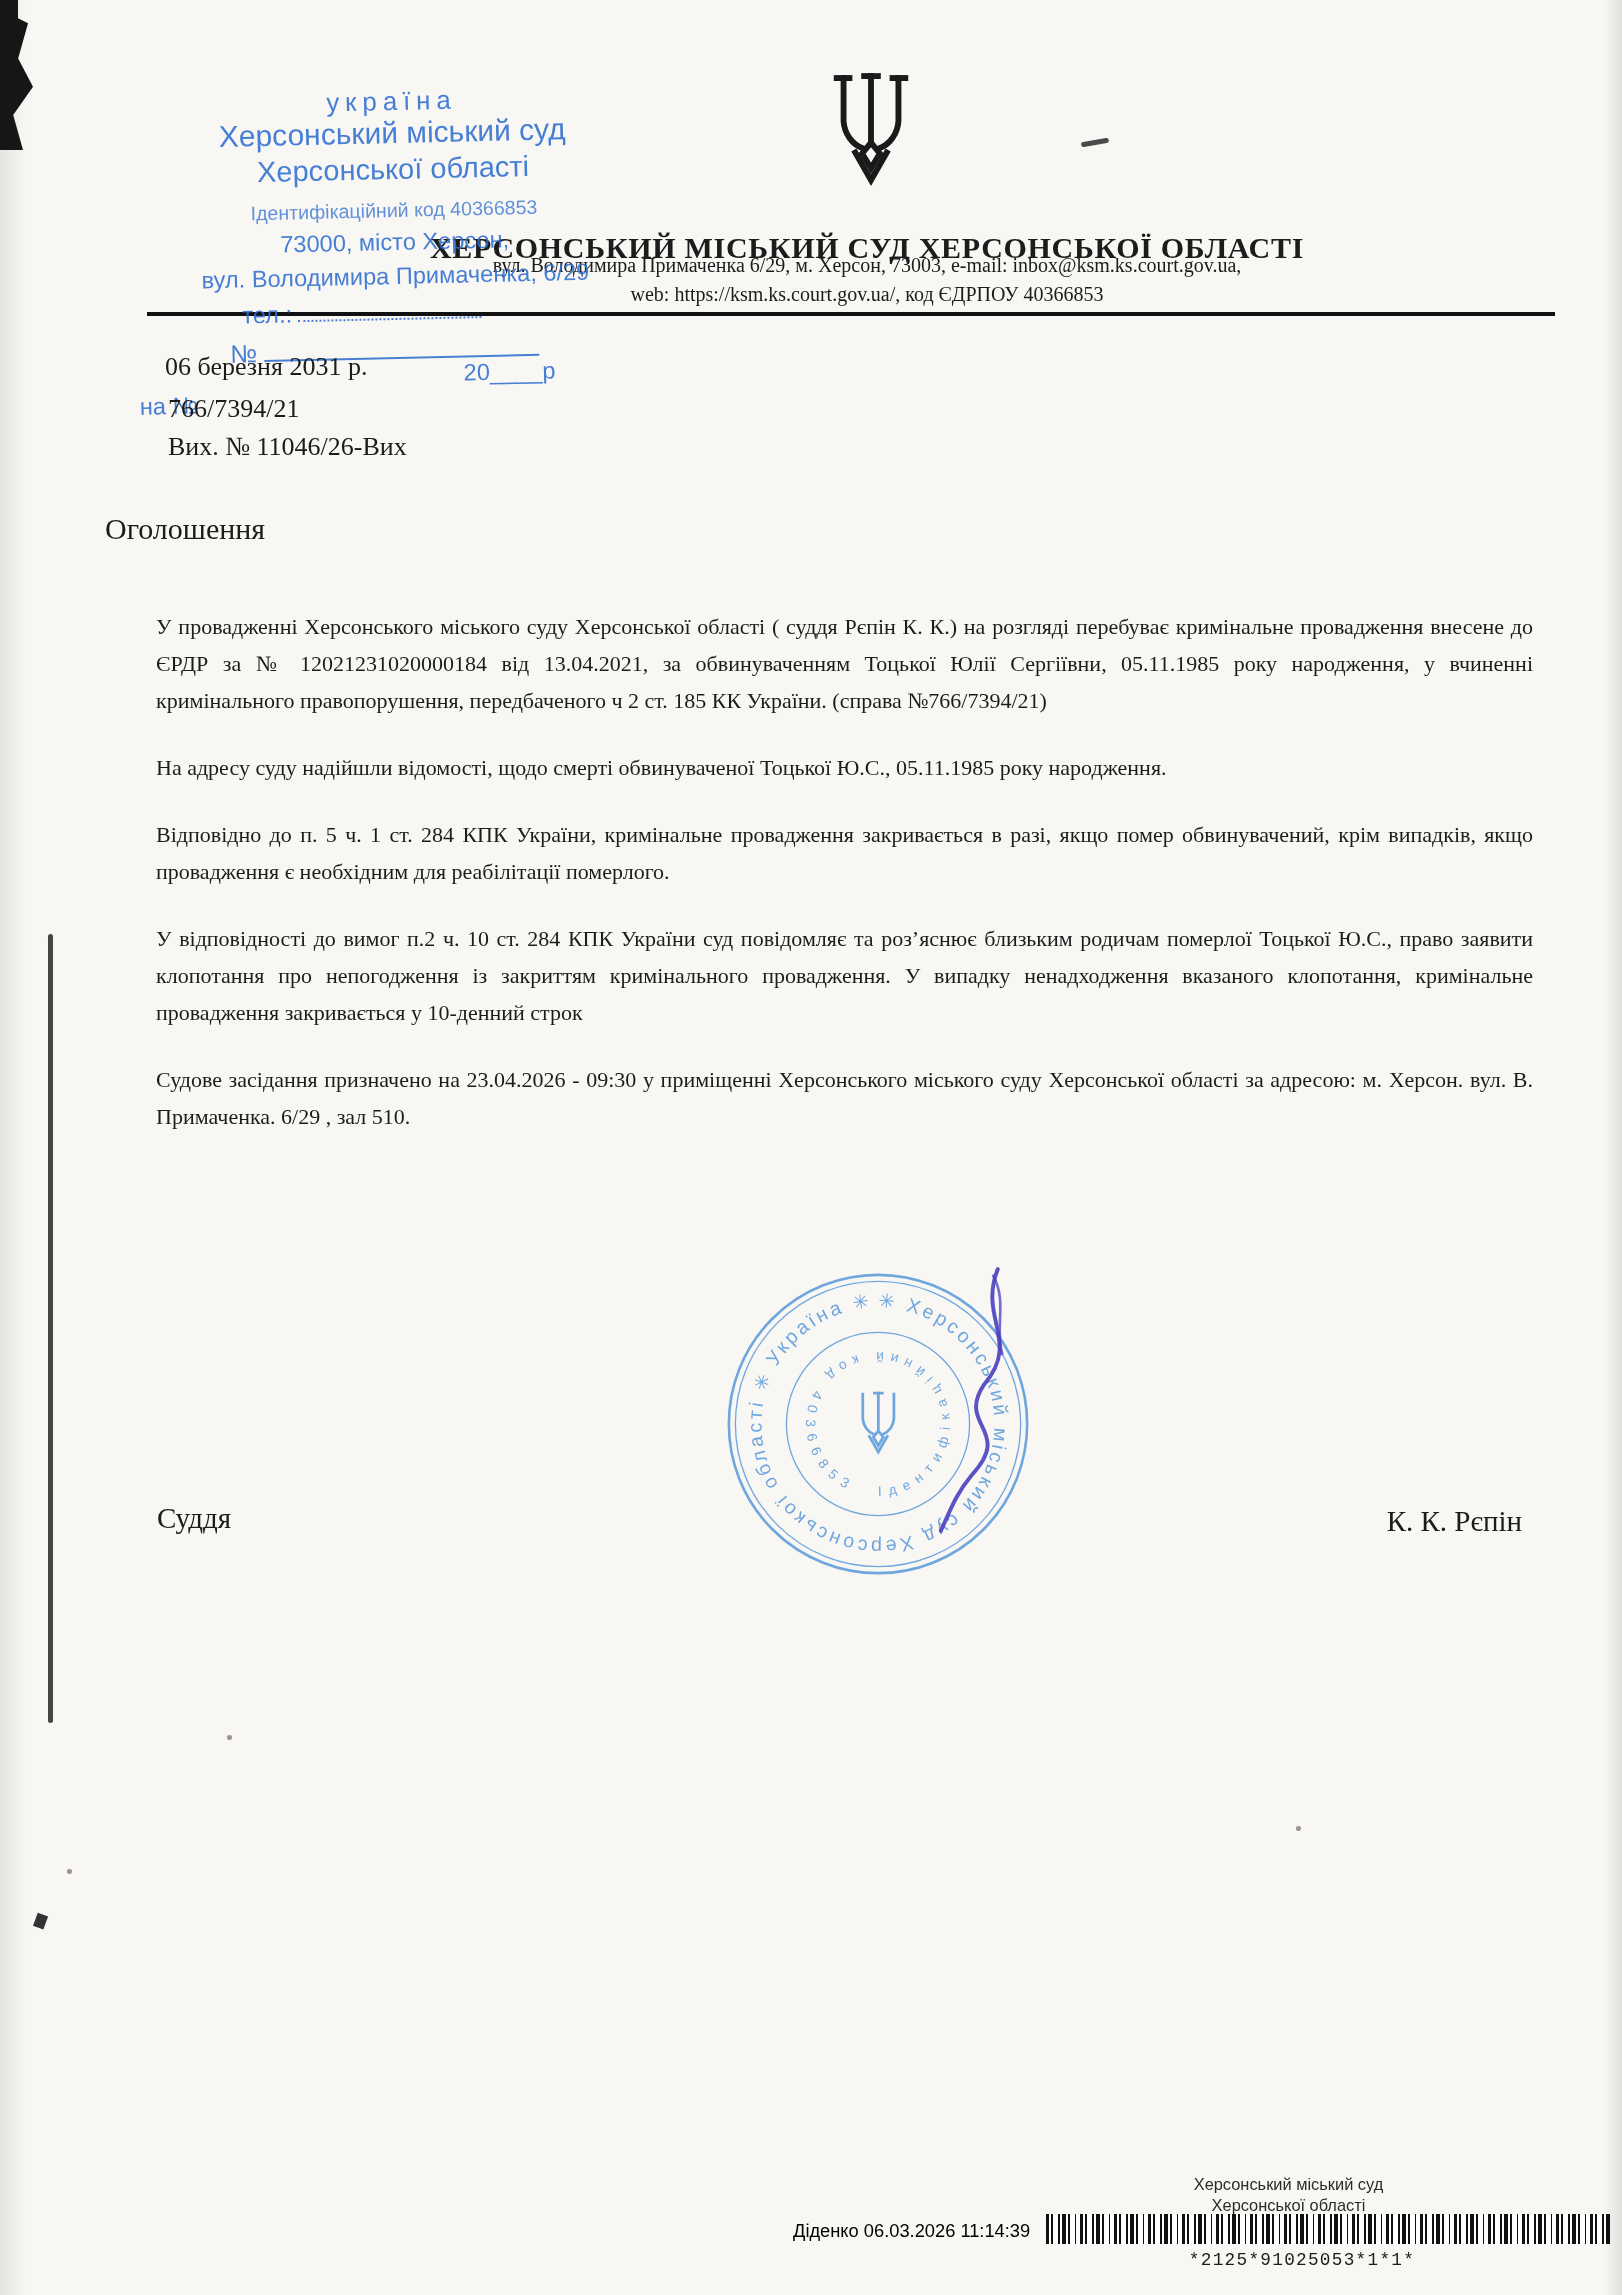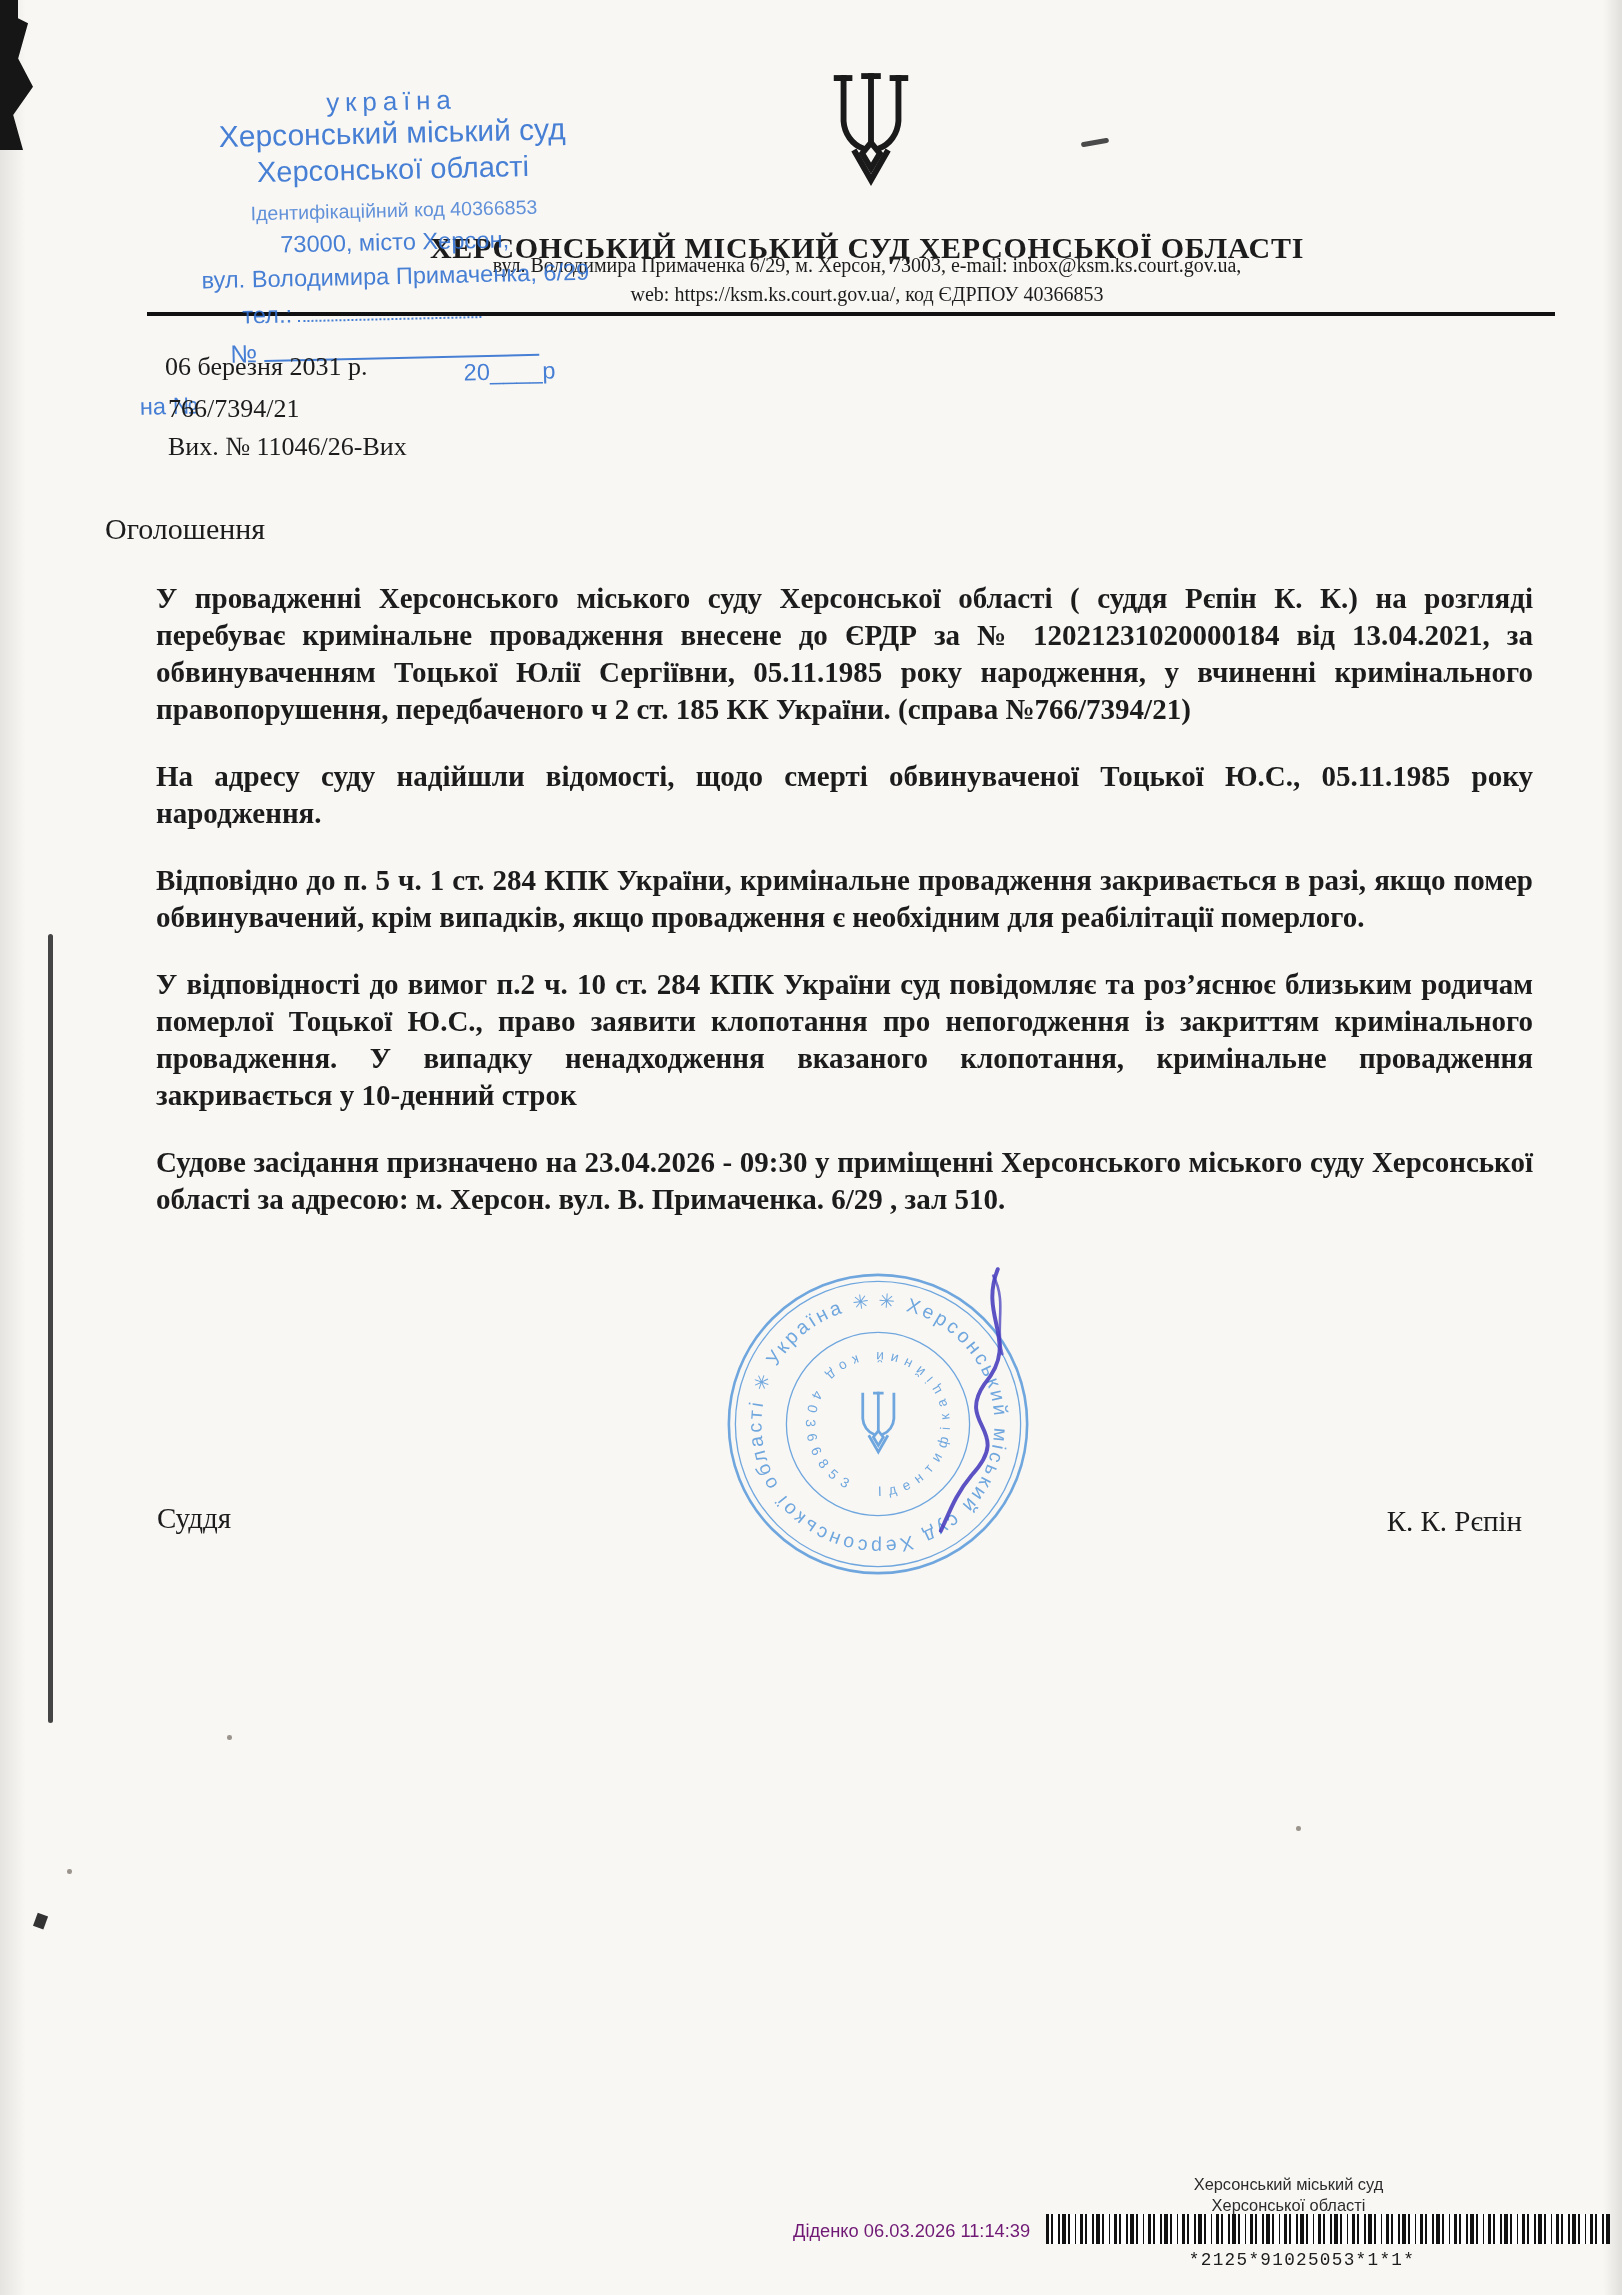--- a/index.html
+++ b/index.html
@@ -53,35 +53,35 @@
   .solline { display:inline-block; width:275px; border-bottom:2px solid currentColor; vertical-align:baseline; }
 
   
   .meta { position:absolute; font-size:26px; z-index:4; }
   .meta-date { left:165px; top:352px; }
   .meta-case { left:168px; top:394px; }
   .meta-out  { left:168px; top:432px; }
 
   
   .doc-title { position:absolute; left:105px; right:0; top:512px; text-align:left; font-size:30px; }
-  .doc-body { position:absolute; left:156px; top:580px; width:1377px; font-size:29px; line-height:37px; text-align:justify;font-weight:bold; }
+  .doc-body { position:absolute; left:156px; top:608px; width:1377px; font-size:22px; line-height:37px; text-align:justify; }
   .doc-body p { margin:0 0 30px 0; }
 
   
   .seal { position:absolute; left:721px; top:1267px; width:314px; height:314px; opacity:.8; }
   .signature { position:absolute; left:916px; top:1256px; width:157px; height:288px; z-index:5; }
 
   .judge-role { position:absolute; left:157px; top:1502px; font-size:29px; }
   .judge-name { position:absolute; right:101px; top:1505px; font-size:29px; }
 
   
   .footer-court { position:absolute; left:1040px; top:2174px; width:497px; text-align:center;
     font-size:16.4px; line-height:21px; font-family:"Liberation Sans","DejaVu Sans",sans-serif; color:#2b2b2b; }
   .footer-operator { position:absolute; left:793px; top:2220px; font-size:18.3px;
-    font-family:"Liberation Sans","DejaVu Sans",sans-serif; color:#701a75; }
+    font-family:"Liberation Sans","DejaVu Sans",sans-serif; color:#000000; }
   .barcode { position:absolute; left:1046px; top:2214px; width:564px; height:30px;
     background:repeating-linear-gradient(90deg,
       #111 0 3.3px, #fff 3.3px 5.2px, #111 5.2px 7.2px, #fff 7.2px 11.8px,
       #111 11.8px 13.7px, #fff 13.7px 15.7px, #111 15.7px 20px, #fff 20px 22px,
       #111 22px 24px, #fff 24px 29px, #111 29px 30px, #fff 30px 34px); }
   .barcode-caption { position:absolute; left:1073px; top:2250px; width:458px; text-align:center;
     font-size:17.7px; letter-spacing:1.3px; font-family:Liberation Mono, monospace; }
 </style>
 </head>
 <body>

